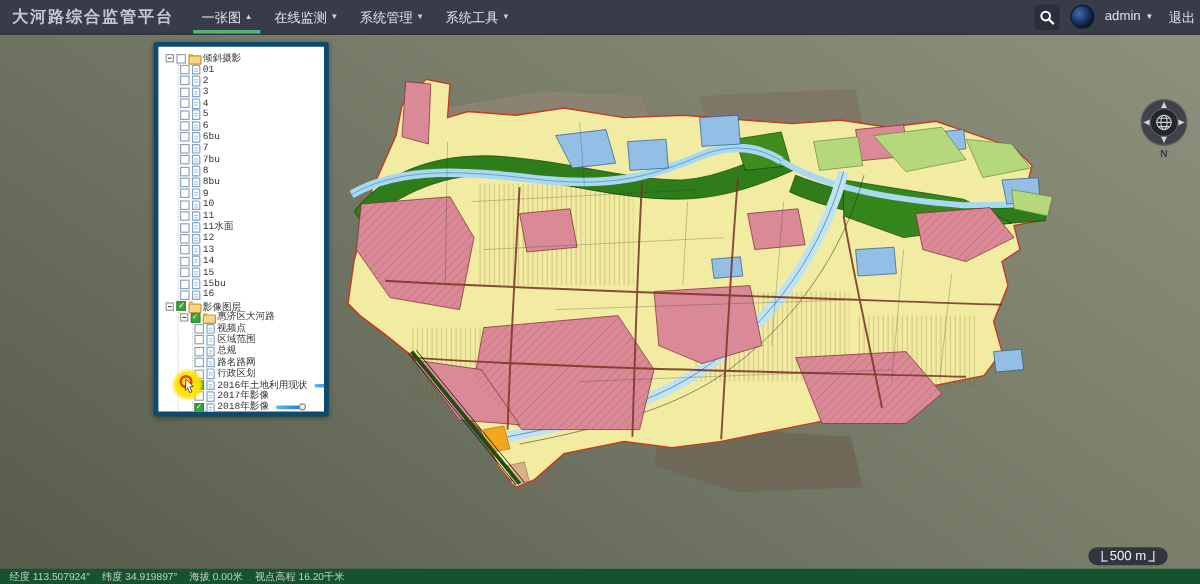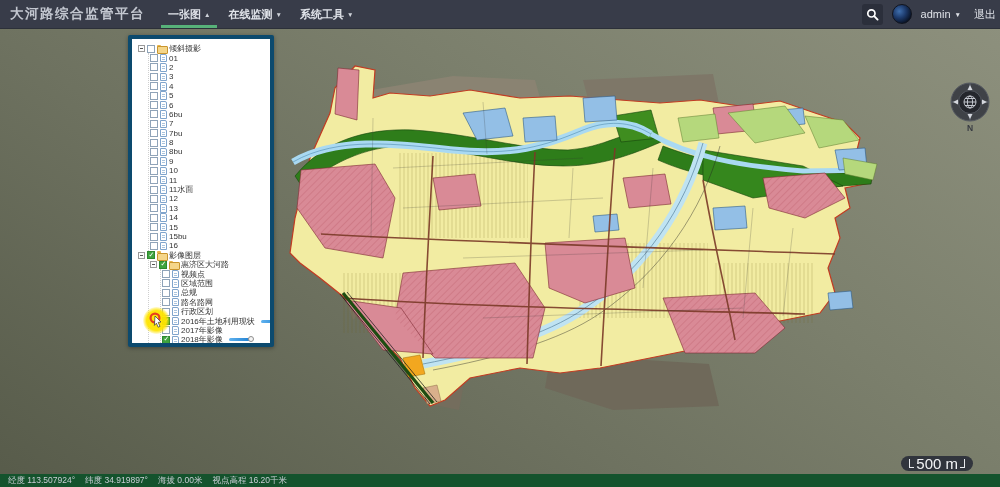--- a/index.html
+++ b/index.html
@@ -3,21 +3,21 @@
 <meta charset="utf-8">
 <style>
   html,body{margin:0;padding:0;}
   body{width:1000px;height:487px;overflow:hidden;position:relative;
        font-family:"Liberation Sans","DejaVu Sans",sans-serif;
        background:linear-gradient(215deg,#8e917e 0%,#7b7f6c 38%,#6e7260 62%,#575b4a 100%);}
   
   .topbar{position:absolute;left:0;top:0;width:1000px;height:28px;background:#383c49;
           border-bottom:1px solid #2c3039;display:flex;align-items:center;z-index:30;text-align:right;}
   .app-title{color:#c3c7d0;font-size:13.5px;letter-spacing:1.5px;margin-left:10px;font-weight:bold;white-space:nowrap;}
-  .menus{display:flex;margin-left:14px;height:28px;font-weight:bold;}
+  .menus{display:flex;margin-left:14px;height:28px;}
   .menu-item{position:relative;display:flex;align-items:center;gap:3px;padding:0 9px;height:28px;
              color:#dfe2e8;font-size:11px;cursor:pointer;white-space:nowrap;}
   .menu-item .caret{font-size:6.5px;color:#cfd3da;}
   .menu-item.active::after{content:"";position:absolute;left:2px;right:2px;bottom:0;height:3px;background:#57b279;}
   .topbar-right{margin-left:auto;display:flex;align-items:center;gap:9px;margin-right:4px;}
   .search-btn{width:21px;height:21px;background:#2b2f3b;border-radius:3px;display:flex;align-items:center;justify-content:center;cursor:pointer;}
   .avatar{width:18px;height:18px;border-radius:50%;
           background:radial-gradient(circle at 35% 35%,#3f6fae 0%,#1d3a6b 40%,#0a1427 75%,#060a14 100%);
           border:1px solid #11151f;}
   .admin-wrap{display:flex;align-items:center;gap:4px;color:#dfe2e8;font-size:11px;cursor:pointer;}
@@ -27,29 +27,29 @@
   .map-canvas{position:absolute;left:0;top:28px;width:1000px;height:459px;z-index:1;}
   .landuse-svg{position:absolute;left:283px;top:30px;}
   
   .compass{position:absolute;left:949px;top:53px;width:42px;height:54px;z-index:10;}
   .compass .nlabel{position:absolute;left:0;width:42px;top:42px;text-align:center;
                    color:#383b42;font-size:8.5px;font-weight:bold;}
   
   .scale-pill{position:absolute;right:27px;bottom:16px;height:15px;min-width:50px;z-index:10;
               background:rgba(43,47,58,.92);border-radius:8px;display:flex;align-items:center;
               justify-content:center;gap:2px;padding:0 8px;}
-  .scale-pill .txt{color:#f2f3f5;font-size:15px;text-align:center;}
+  .scale-pill .txt{color:#f2f3f5;font-size:11px;text-align:center;}
   .scale-tickL{width:4px;height:8px;border-left:1px solid #e8eaee;border-bottom:1px solid #e8eaee;}
   .scale-tickR{width:4px;height:8px;border-right:1px solid #e8eaee;border-bottom:1px solid #e8eaee;}
   
   .layer-panel{position:absolute;left:128px;top:35px;width:146px;height:312px;background:#fff;
                border:4px solid #0c4a6e;border-radius:2px;box-shadow:0 1px 4px rgba(0,0,0,.35);
                z-index:20;padding:5px 0 0 6px;box-sizing:border-box;overflow:hidden;}
   .trow{display:flex;align-items:center;height:9.4px;gap:2px;white-space:nowrap;cursor:default;}
-  .tchildren{margin-left:10px;border-left:1px dotted #cfcfcf;padding-left:1px;}
+  .tchildren{margin-left:10px;border-left:1px dotted #cfcfcf;padding-left:1px;font-family:Liberation Mono, monospace;}
   .expander{width:7px;height:7px;box-sizing:border-box;border:1px solid #9a9a9a;background:#fdfdfd;
             position:relative;flex:0 0 auto;cursor:pointer;}
   .expander::after{content:"";position:absolute;left:1px;right:1px;top:2px;height:1px;background:#555;}
   .cbx{width:8px;height:8px;box-sizing:border-box;border:1px solid #8fa3b8;background:#fff;
        flex:0 0 auto;position:relative;cursor:pointer;}
   .cbx.checked{background:#3fa33f;border-color:#2e8a2e;}
   .cbx.checked::after{content:"✓";position:absolute;left:0.5px;top:-1.5px;color:#fff;font-size:7px;}
   .ico-folder{width:10px;height:8px;flex:0 0 auto;position:relative;}
   .ico-folder::before{content:"";position:absolute;left:0;top:0;width:4px;height:2px;background:#e8b64c;border-radius:1px 1px 0 0;}
   .ico-folder::after{content:"";position:absolute;left:0;top:1.5px;width:9px;height:6px;background:#f5d689;
@@ -77,20 +77,24 @@
 
 <div class="topbar">
   <div class="app-title">大河路综合监管平台</div>
   <div class="menus">
       <div class="menu-item active">
         <span>一张图</span>
         <span class="caret">▲</span>
       </div>
       <div class="menu-item">
         <span>在线监测</span>
+        <span class="caret">▼</span>
+      </div>
+      <div class="menu-item">
+        <span>系统管理</span>
         <span class="caret">▼</span>
       </div>
       <div class="menu-item">
         <span>系统工具</span>
         <span class="caret">▼</span>
       </div>
     </div>
   <div class="topbar-right">
     <div class="search-btn">
       <svg width="13" height="13" viewBox="0 0 13 13">

